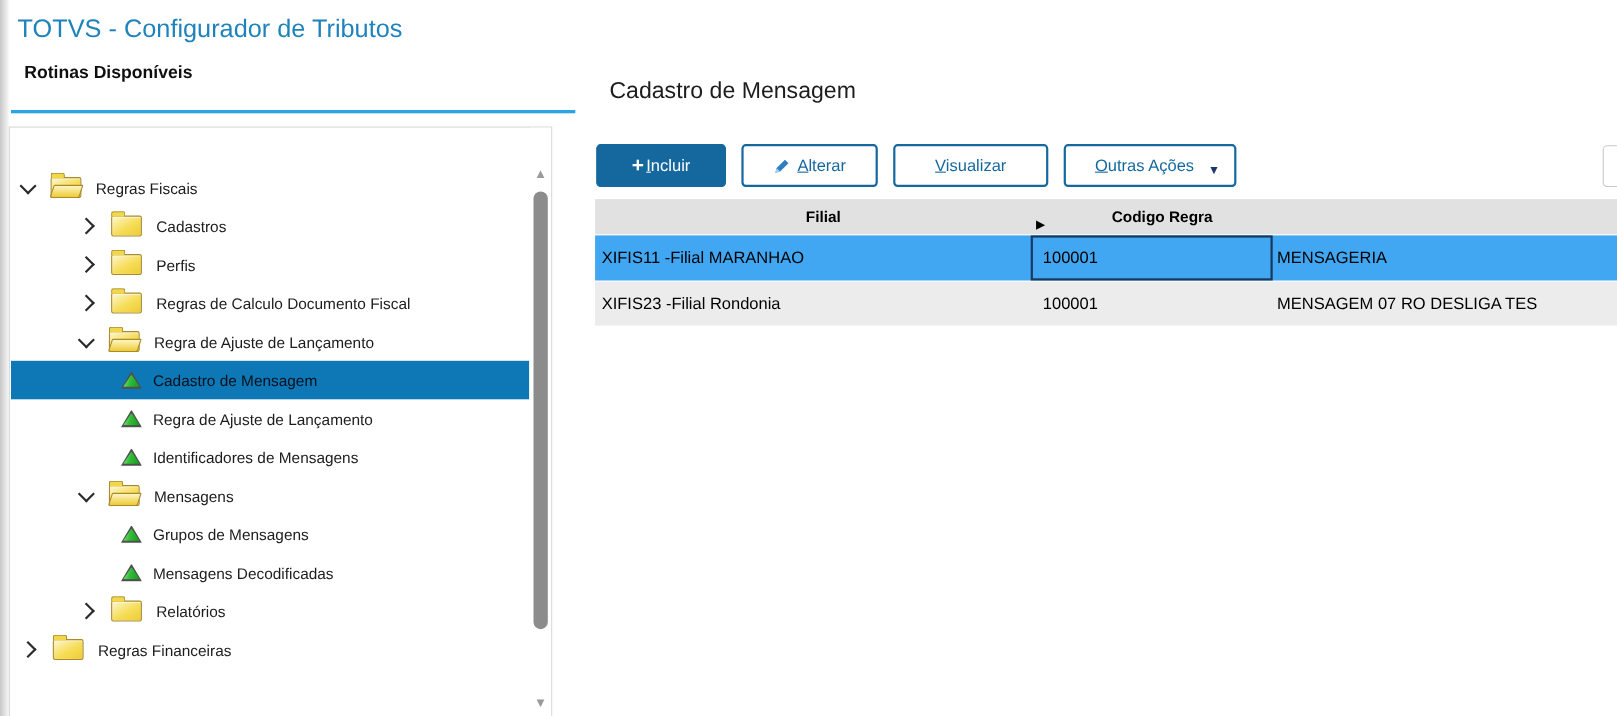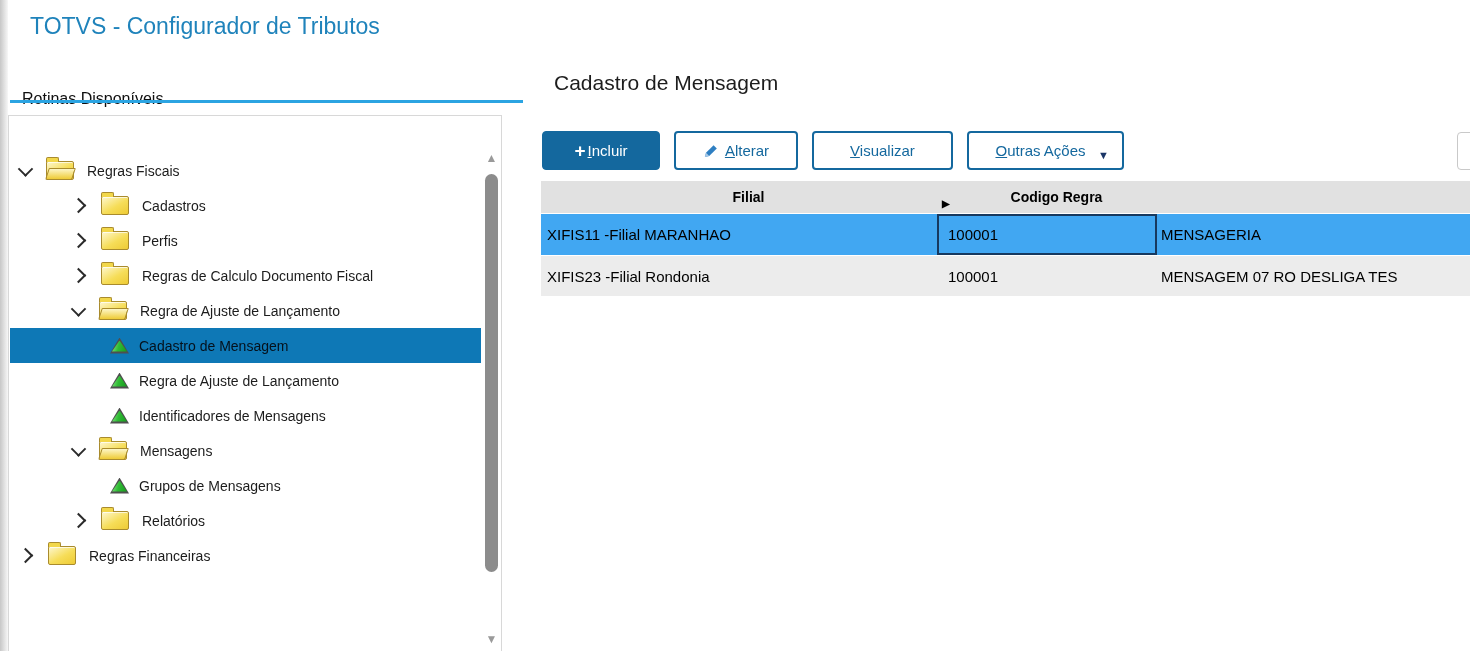--- a/index.html
+++ b/index.html
@@ -8,22 +8,22 @@
     background:#ffffff; font-family:"Liberation Sans", sans-serif;
     -webkit-font-smoothing:antialiased;
   }
   .abs { position:absolute; }
 
   
   .edge-strip { left:0; top:0; width:8px; height:651px;
     background:linear-gradient(90deg,#c7c7c7 0%,#e9e9e9 70%,#f7f7f7 100%); }
 
   
-  .app-title { left:30px; top:13px; font-size:23px; color:#1f83bb; white-space:nowrap; }
-  .sidebar-title { left:22px; top:90px; font-size:16px; font-weight:normal; color:#0f0f0f;text-align:right; }
+  .app-title { left:16px; top:13px; font-size:23px; color:#1f83bb; white-space:nowrap; }
+  .sidebar-title { left:22px; top:58px; font-size:16px; font-weight:bold; color:#0f0f0f;text-align:right; }
   .sidebar-underline { left:10px; top:100px; width:513px; height:3px; background:#2ba4e2; }
   .main-title { left:554px; top:71px; font-size:21px; color:#1d1d1d; }
 
   
   .tree-panel { left:8px; top:115px; width:494px; height:537px;
     border:1px solid #d8d8d8; background:#fff; box-sizing:border-box; }
   .tree-rows { position:absolute; left:1px; top:37px; right:20px; }
   .tree-row { height:35px; display:flex; align-items:center; cursor:default; }
   .tree-row.lvl0 { padding-left:10px; }
   .tree-row.lvl1 { padding-left:63px; }
@@ -158,20 +158,24 @@
       <span class="chev down"></span>
       <span class="folder open"></span>
       <span class="tree-label">Mensagens</span>
     </div>
 
     <div class="tree-row lvl2">
       <span class="tri"></span>
       <span class="tree-label">Grupos de Mensagens</span>
     </div>
 
+    <div class="tree-row lvl2">
+      <span class="tri"></span>
+      <span class="tree-label">Mensagens Decodificadas</span>
+    </div>
 
 
     <div class="tree-row lvl1">
       <span class="chev right"></span>
       <span class="folder"></span>
       <span class="tree-label">Relatórios</span>
     </div>
 
     <div class="tree-row lvl0">
       <span class="chev right"></span>

